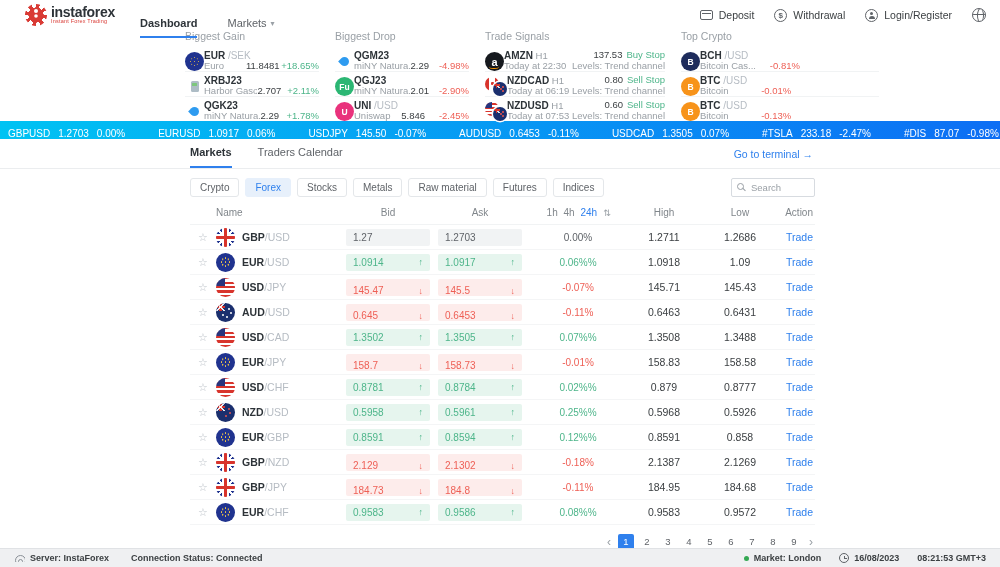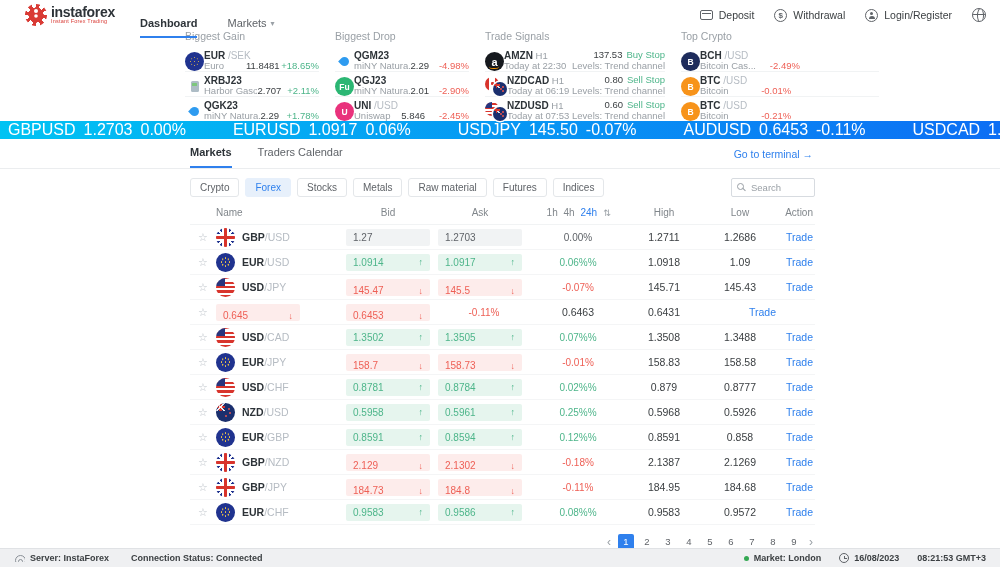--- a/index.html
+++ b/index.html
@@ -105,21 +105,21 @@
   .mini-nzd { background:#1b2f6e; }
   .mini-nzd::before { content:""; position:absolute; left:0; top:0; width:7px; height:6px;
     background:
       linear-gradient(90deg, transparent 36%, #d8342c 36%, #d8342c 64%, transparent 64%),
       linear-gradient(0deg, transparent 36%, #d8342c 36%, #d8342c 64%, transparent 64%),
       linear-gradient(45deg, transparent 40%, rgba(255,255,255,.85) 40%, rgba(255,255,255,.85) 60%, transparent 60%); }
   .mini-nzd::after { content:""; position:absolute; left:9px; top:4px; width:1.8px; height:1.8px; border-radius:50%; background:#e65550; box-shadow:0 4px 0 #e65550,-2px 2px 0 #e65550;}
 
   
   .tickerbar { height:18px; background:linear-gradient(90deg,#00c3f3 0%,#0d6ef4 100%);
-    display:flex; align-items:flex-end; gap:47px; padding-left:8px; white-space:nowrap; overflow:hidden; color:#fff; font-size:16px; }
+    display:flex; align-items:flex-end; gap:33px; padding-left:8px; white-space:nowrap; overflow:hidden; color:#fff; font-size:10px; }
   .titem { display:flex; gap:8px; flex:none; }
 
   
   .tabsrow { display:flex; justify-content:space-between; align-items:flex-end; height:28px;
     padding:0 187px 0 190px; border-bottom:1px solid #ebedef; margin-top:2px;}
   .tabs { display:flex; gap:26px; }
   .tab { font-size:11px; color:#5f6368; padding-bottom:8px; border-bottom:2px solid transparent; }
   .tab.active { color:#2d3338; font-weight:bold; border-bottom-color:#2f80ed; }
   .terminal-link { color:#2f80ed; font-size:10.5px; padding-bottom:8px; text-decoration:none;}
   .content { margin-left:190px; width:625px; }
@@ -293,31 +293,31 @@
             <div data-interactable="false"><span class="price" data-interactable="false">0.60</span><span class="sig up" data-interactable="false">Sell Stop</span></div>
             <div class="levels" data-interactable="false">Levels: Trend channel</div>
           </div>
         </div>
       </section>
       <section class="panel" data-interactable="false">
         <h3 class="panel-title" data-interactable="false">Top Crypto</h3>
         <div class="pitem" data-interactable="true">
           <span class="cicon badge" data-interactable="false" style="background: rgb(30, 44, 92);">B</span>
           <div class="pnames" data-interactable="false"><b data-interactable="false">BCH<span class="q" data-interactable="false"> /USD</span></b><div class="sub" data-interactable="false">Bitcoin Cas...</div></div>
-          <div class="ppct down" data-interactable="false">-2.49%</div>
+          <div class="ppct down" data-interactable="false">-0.81%</div>
         </div>
         <div class="pitem" data-interactable="true">
           <span class="cicon badge" data-interactable="false" style="background: rgb(247, 147, 26);">B</span>
           <div class="pnames" data-interactable="false"><b data-interactable="false">BTC<span class="q" data-interactable="false"> /USD</span></b><div class="sub" data-interactable="false">Bitcoin</div></div>
           <div class="ppct down" data-interactable="false">-0.01%</div>
         </div>
         <div class="pitem" data-interactable="true">
           <span class="cicon badge" data-interactable="false" style="background: rgb(247, 147, 26);">B</span>
           <div class="pnames" data-interactable="false"><b data-interactable="false">BTC<span class="q" data-interactable="false"> /USD</span></b><div class="sub" data-interactable="false">Bitcoin</div></div>
-          <div class="ppct down" data-interactable="false">-0.21%</div>
+          <div class="ppct down" data-interactable="false">-0.13%</div>
         </div>
       </section>
     </section>
 
   <div class="tickerbar" id="ticker" data-interactable="false">
       <span class="titem" data-interactable="true">
         <span class="tsym" data-interactable="false">GBPUSD</span>
         <span class="tprice" data-interactable="false">1.2703</span>
         <span class="tchg" data-interactable="false">0.00%</span>
       </span>
@@ -457,20 +457,24 @@
                 <span class="arr down" data-interactable="false">↓</span>
               </div>
             </div>
             <div class="chg down" data-interactable="false">-0.07%</div>
             <div class="hc2" data-interactable="false">145.71</div>
             <div class="hc2" data-interactable="false">145.43</div>
             <div class="tradelink" data-interactable="true">Trade</div>
           </div>
           <div class="grid trow" data-interactable="false">
             <div class="star" data-interactable="true">☆</div>
+            <div class="namecell" data-interactable="true">
+              <span class="flag flag-aud" data-interactable="false"></span>
+              <b data-interactable="false">AUD<span class="q" data-interactable="false">/USD</span></b>
+            </div>
             <div data-interactable="false">
               <div class="box down" data-interactable="true">
                 <span class="down" data-interactable="false">0.645</span>
                 <span class="arr down" data-interactable="false">↓</span>
               </div>
             </div>
             <div data-interactable="false">
               <div class="box down" data-interactable="true">
                 <span class="down" data-interactable="false">0.6453</span>
                 <span class="arr down" data-interactable="false">↓</span>

